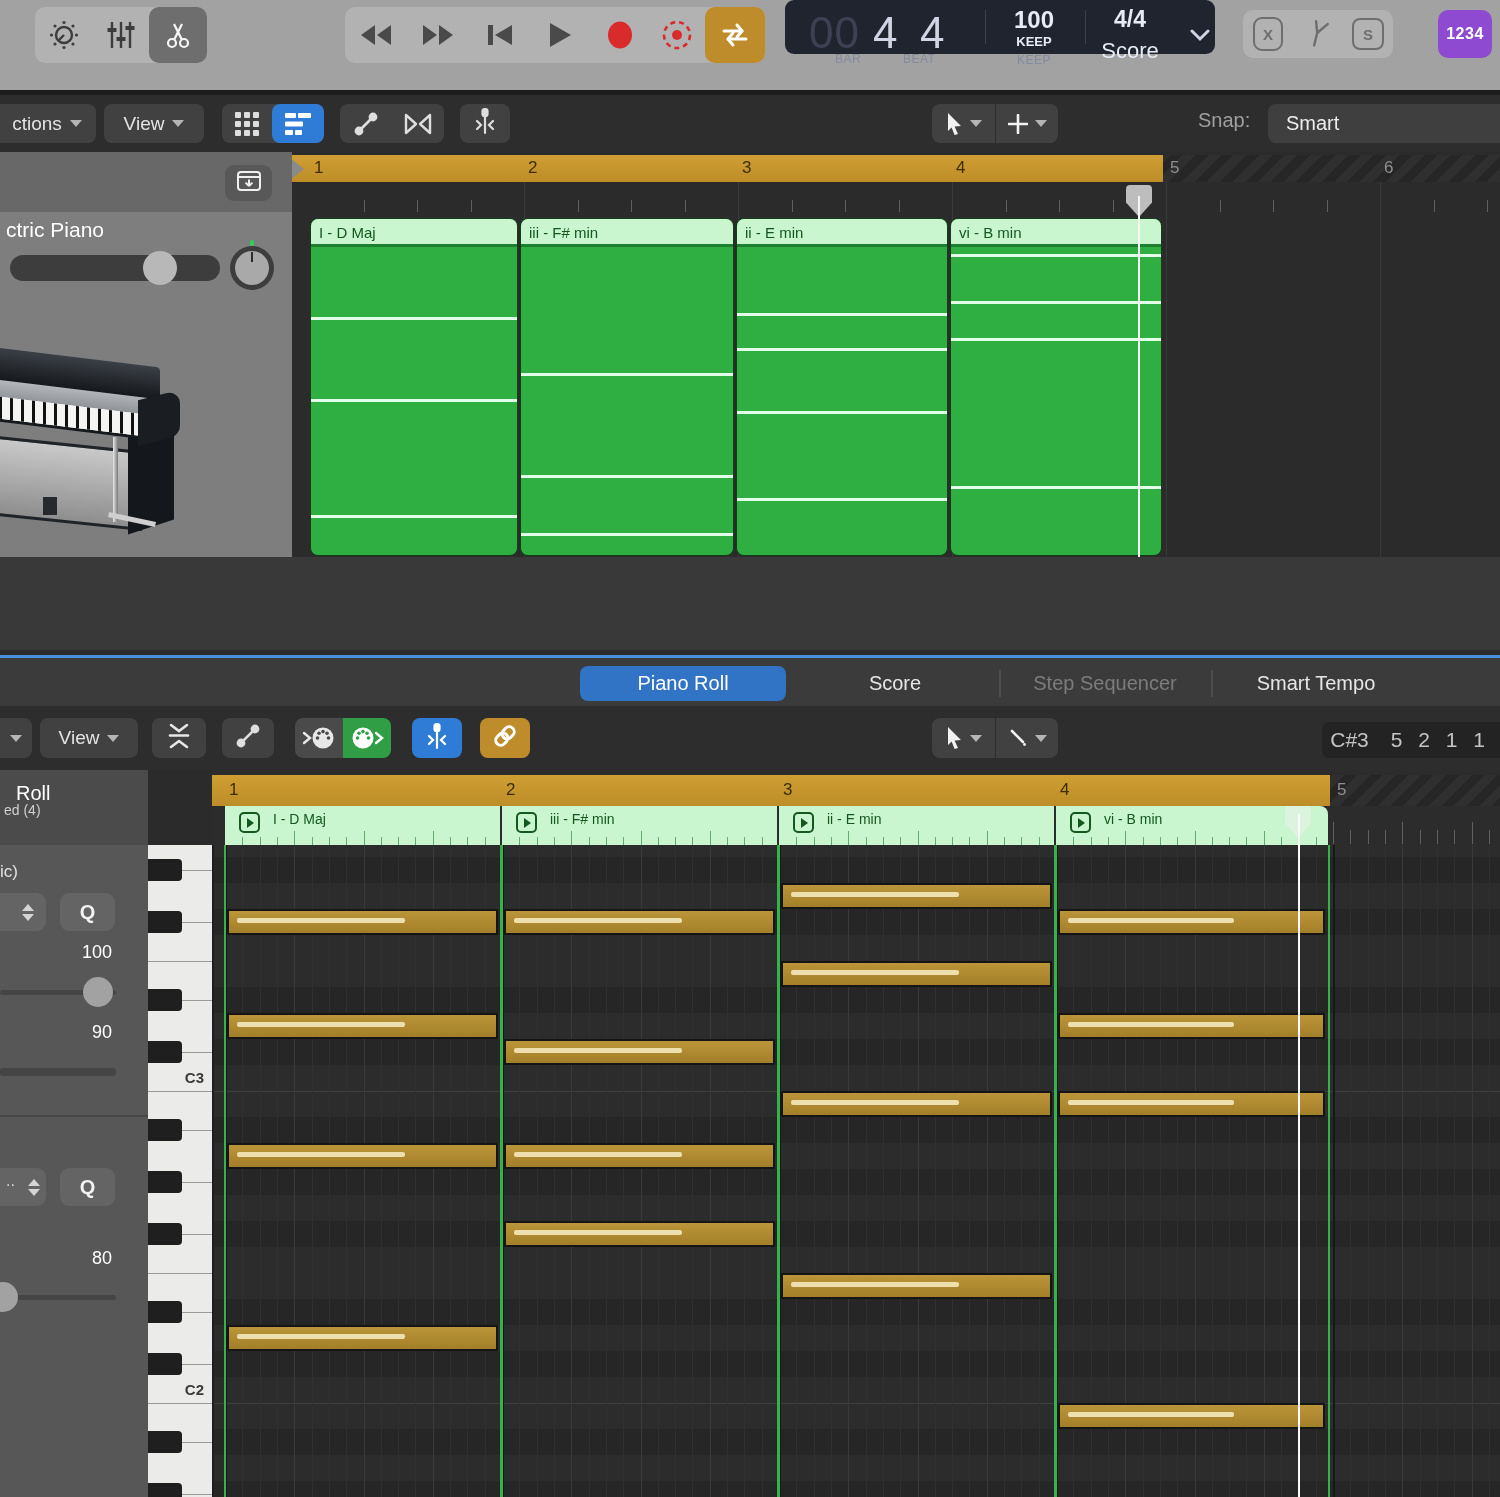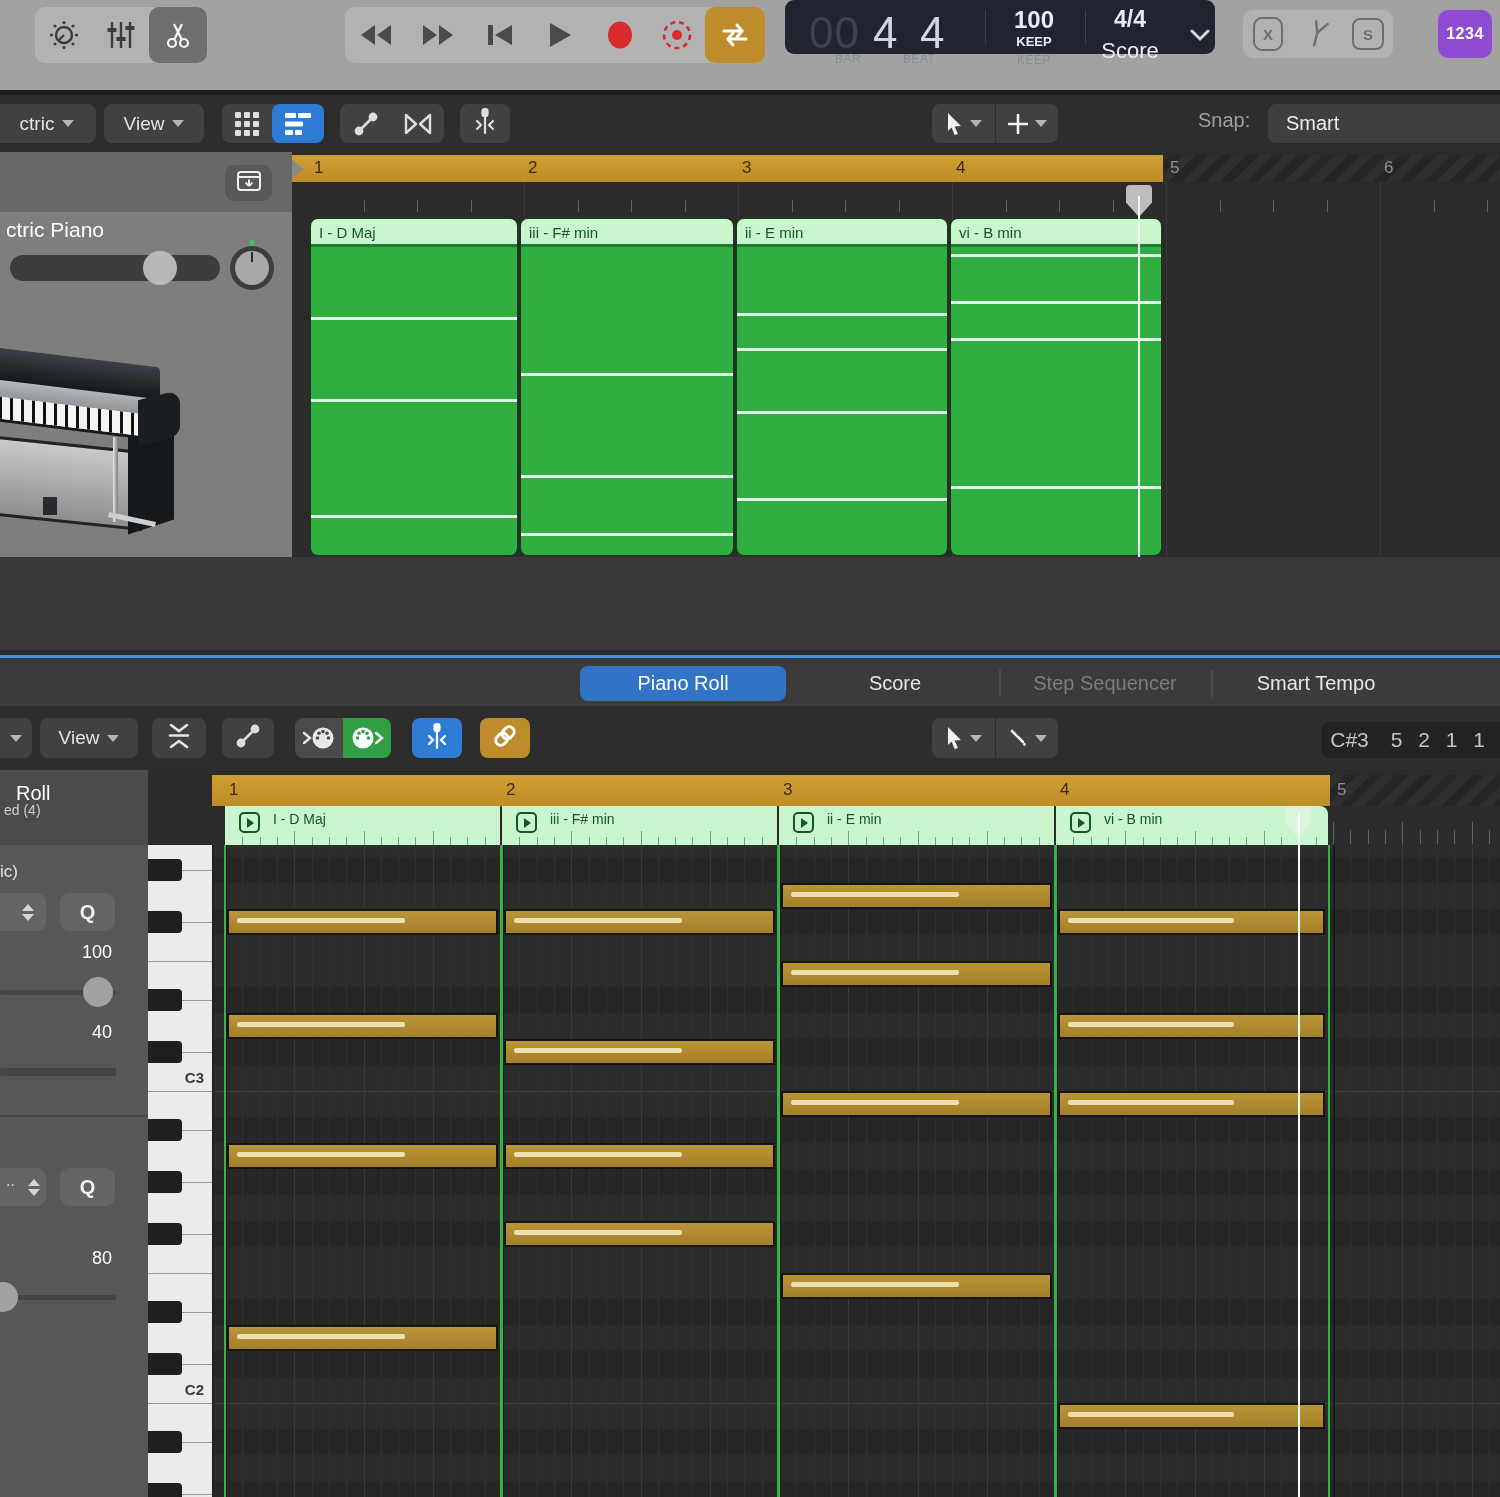--- a/index.html
+++ b/index.html
@@ -226,21 +226,21 @@
     </div>
 
     <div class="abs countin" style="left:1438px;top:10px;width:54px;height:48px;">
       <span>1234</span>
     </div>
   </div>
   <div class="abs" style="left:0;top:90px;width:1500px;height:5px;background:#1d1d1d;"></div>
 
   <div class="abs darkbar" style="left:0;top:95px;width:1500px;height:57px;">
     <div class="abs dbtn" style="left:-62px;top:9px;width:158px;height:39px;padding-left:60px;box-sizing:border-box;">
-      <span>ctric</span>
+      <span>ctions</span>
         <span class="chev"></span>
     </div>
     <div class="abs dbtn" style="left:104px;top:9px;width:100px;height:39px;">
       <span>View</span>
         <span class="chev"></span>
     </div>
     <div class="abs" style="left:222px;top:9px;width:102px;height:39px;background:#414141;border-radius:8px;display:flex;">
       <div class="tbtn" style="width:50px;">
         <span>
           <svg width="24" height="24" viewBox="0 0 24 24" fill="#dedede">
@@ -818,21 +818,21 @@
         <i class="stepchev" style="border-top:7px solid #d5d5d5;"></i>
       </span>
     </div>
     <div class="abs ibtn" style="left:60px;top:123px;width:55px;height:38px;font-size:20px;font-weight:bold;">
       <span>Q</span>
     </div>
     <span class="ival" style="left:2px;top:172px;">100</span>
     <div class="islider" style="left:0;top:220px;width:116px;">
       <div class="iknob" style="left:83px;top:-13px;"></div>
     </div>
-    <span class="ival" style="left:2px;top:252px;">40</span>
+    <span class="ival" style="left:2px;top:252px;">90</span>
     <div class="islider" style="left:0;top:298px;width:116px;height:8px;"></div>
     <div class="abs" style="left:0;top:345px;width:148px;height:2px;background:#474747;"></div>
     <div class="abs ibtn" style="left:-30px;top:398px;width:76px;height:38px;">
       <span style="position:absolute;left:36px;top:4px;color:#d5d5d5;font-size:16px;">..</span>
       <span style="display:flex;flex-direction:column;gap:3px;margin-left:52px;">
         <i class="stepchev" style="border-bottom:7px solid #d5d5d5;"></i>
         <i class="stepchev" style="border-top:7px solid #d5d5d5;"></i>
       </span>
     </div>
     <div class="abs ibtn" style="left:60px;top:398px;width:55px;height:38px;font-size:20px;font-weight:bold;">

